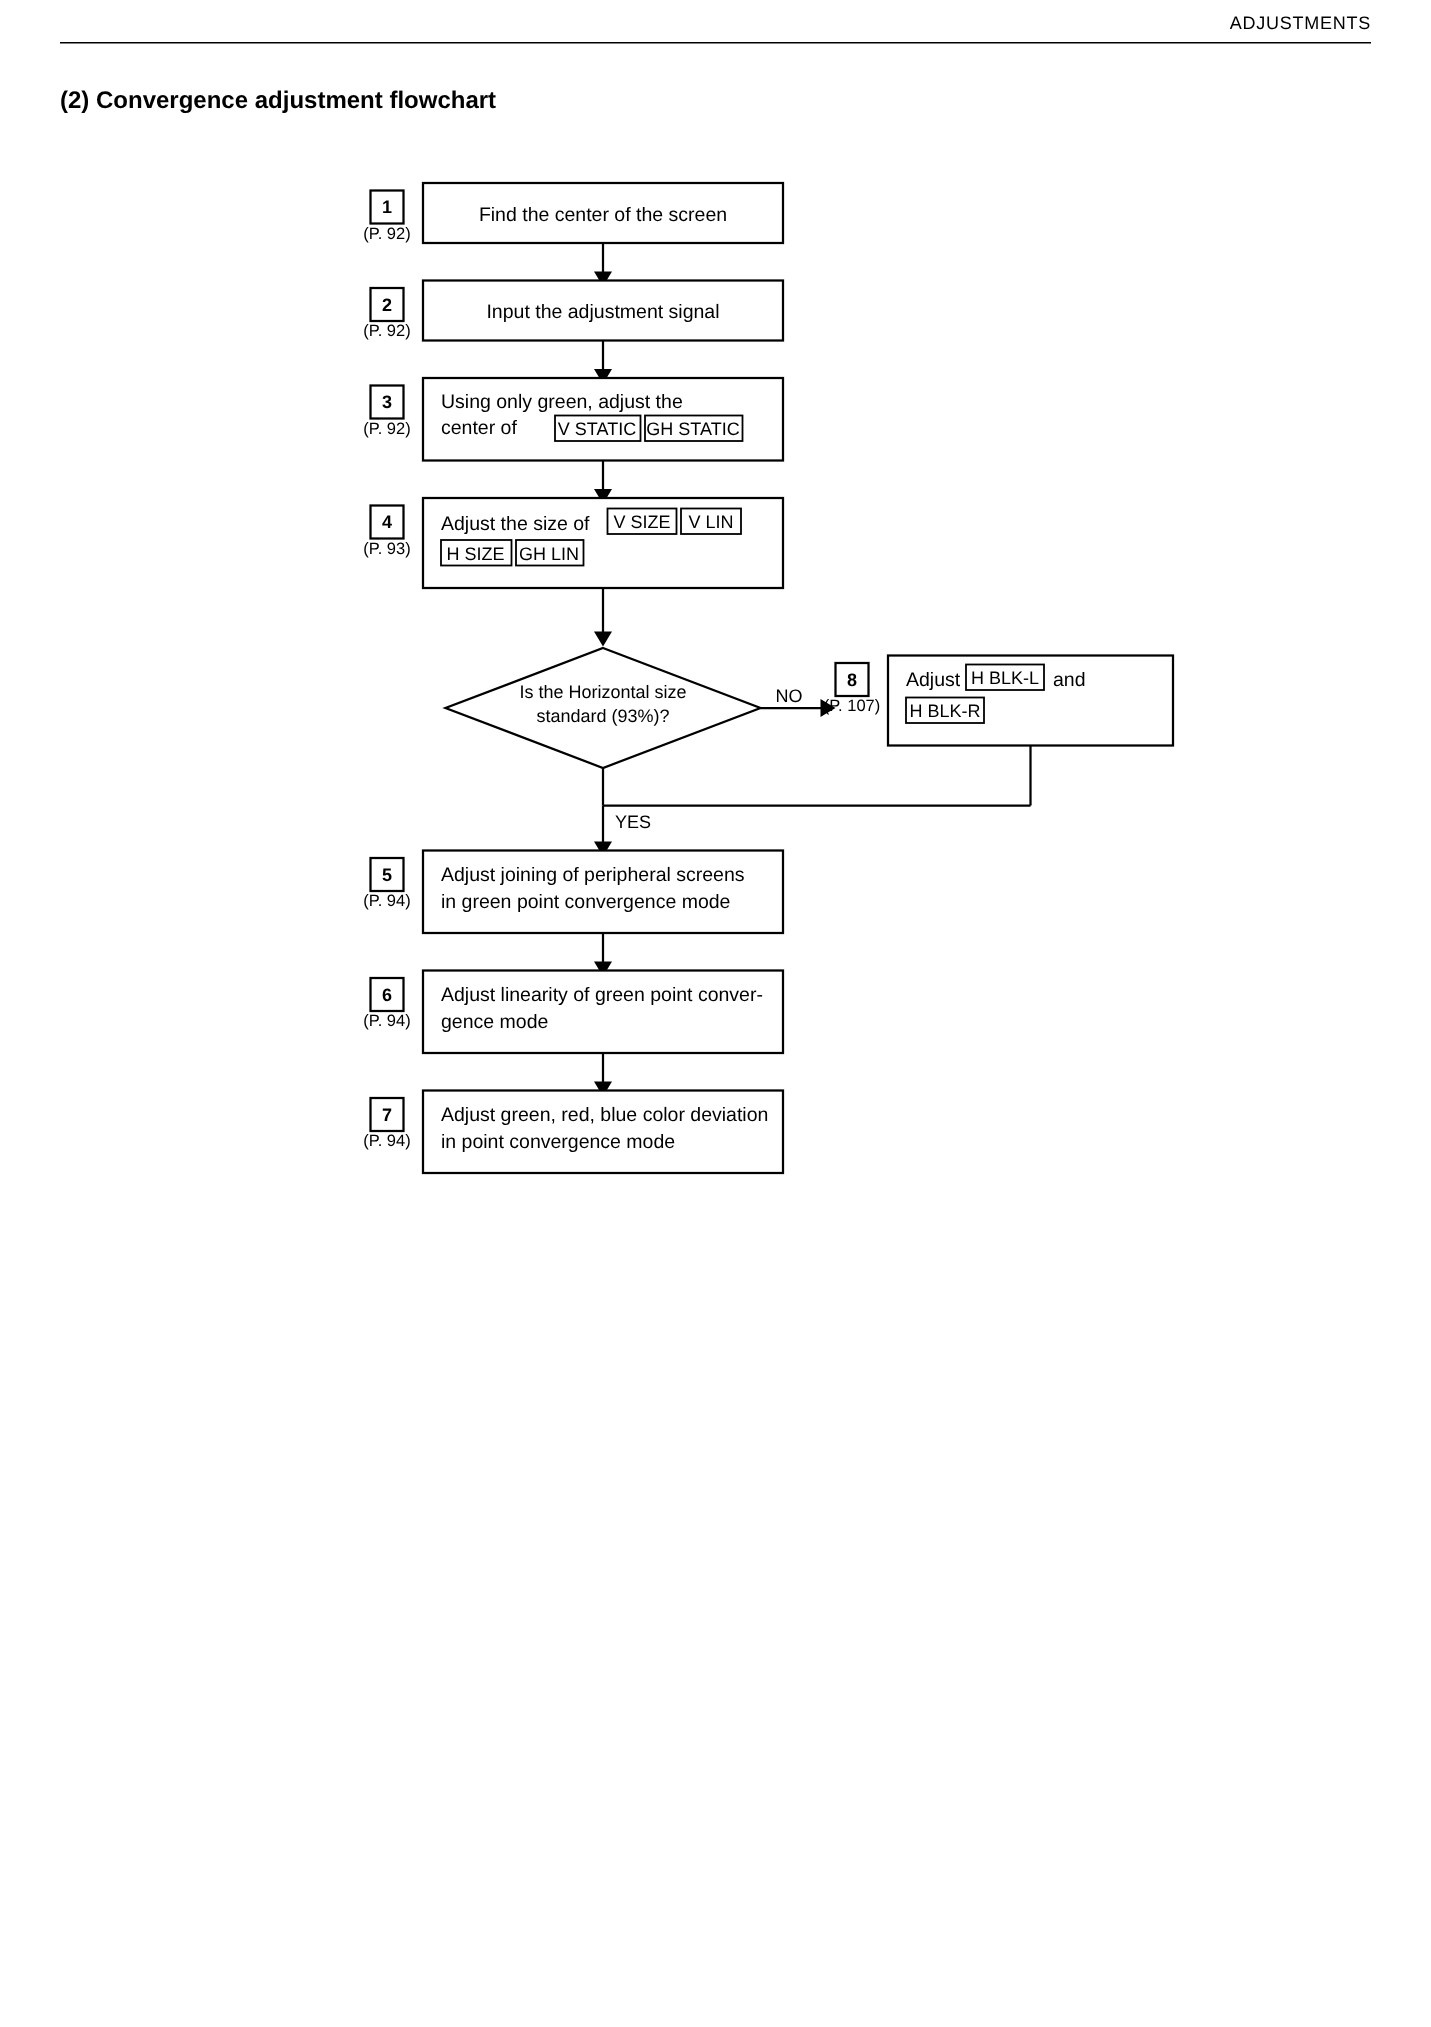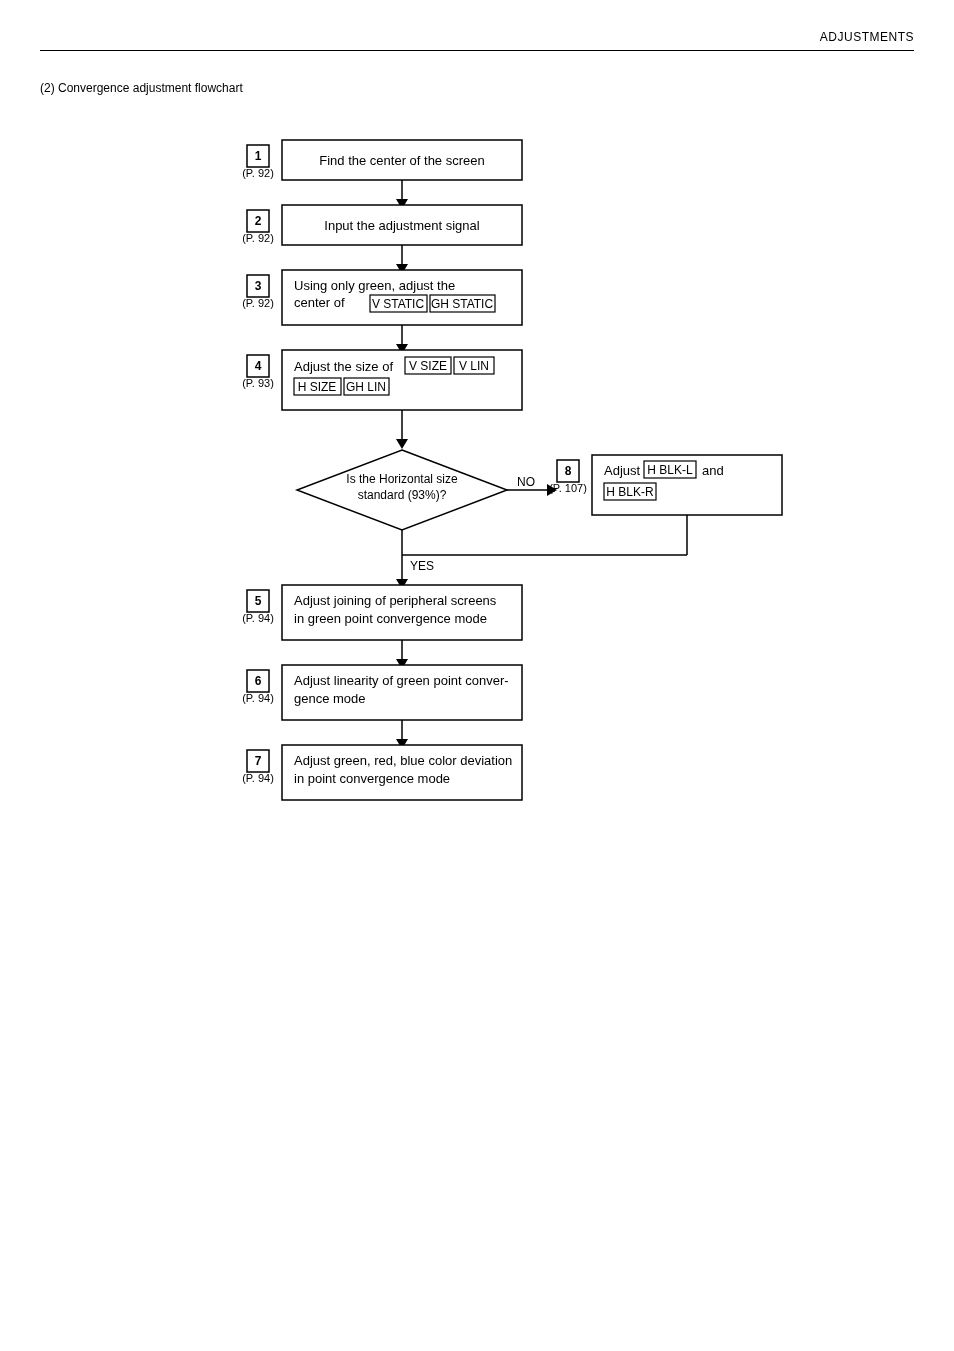--- a/index.html
+++ b/index.html
@@ -9,33 +9,33 @@
       font-size: 13px;
       color: #000;
       width: 954px;
       min-height: 1351px;
       position: relative;
     }
 
     .page-header {
       display: flex;
       justify-content: flex-end;
-      padding: 30px 40px 6px 40px;
+      padding: 8px 40px 6px 40px;
       font-size: 12px;
       letter-spacing: 0.5px;
     }
 
     .header-line {
       border-top: 1.5px solid #000;
       margin: 0 40px 30px 40px;
     }
 
     .page-title {
-      font-size: 12px;
-      font-weight: normal;
+      font-size: 16px;
+      font-weight: bold;
       padding: 0 40px 30px 40px;
     }
 
     
     .flowchart-svg-wrapper {
       width: 700px;
       margin: 0 auto;
     }
   </style>
 </head>

